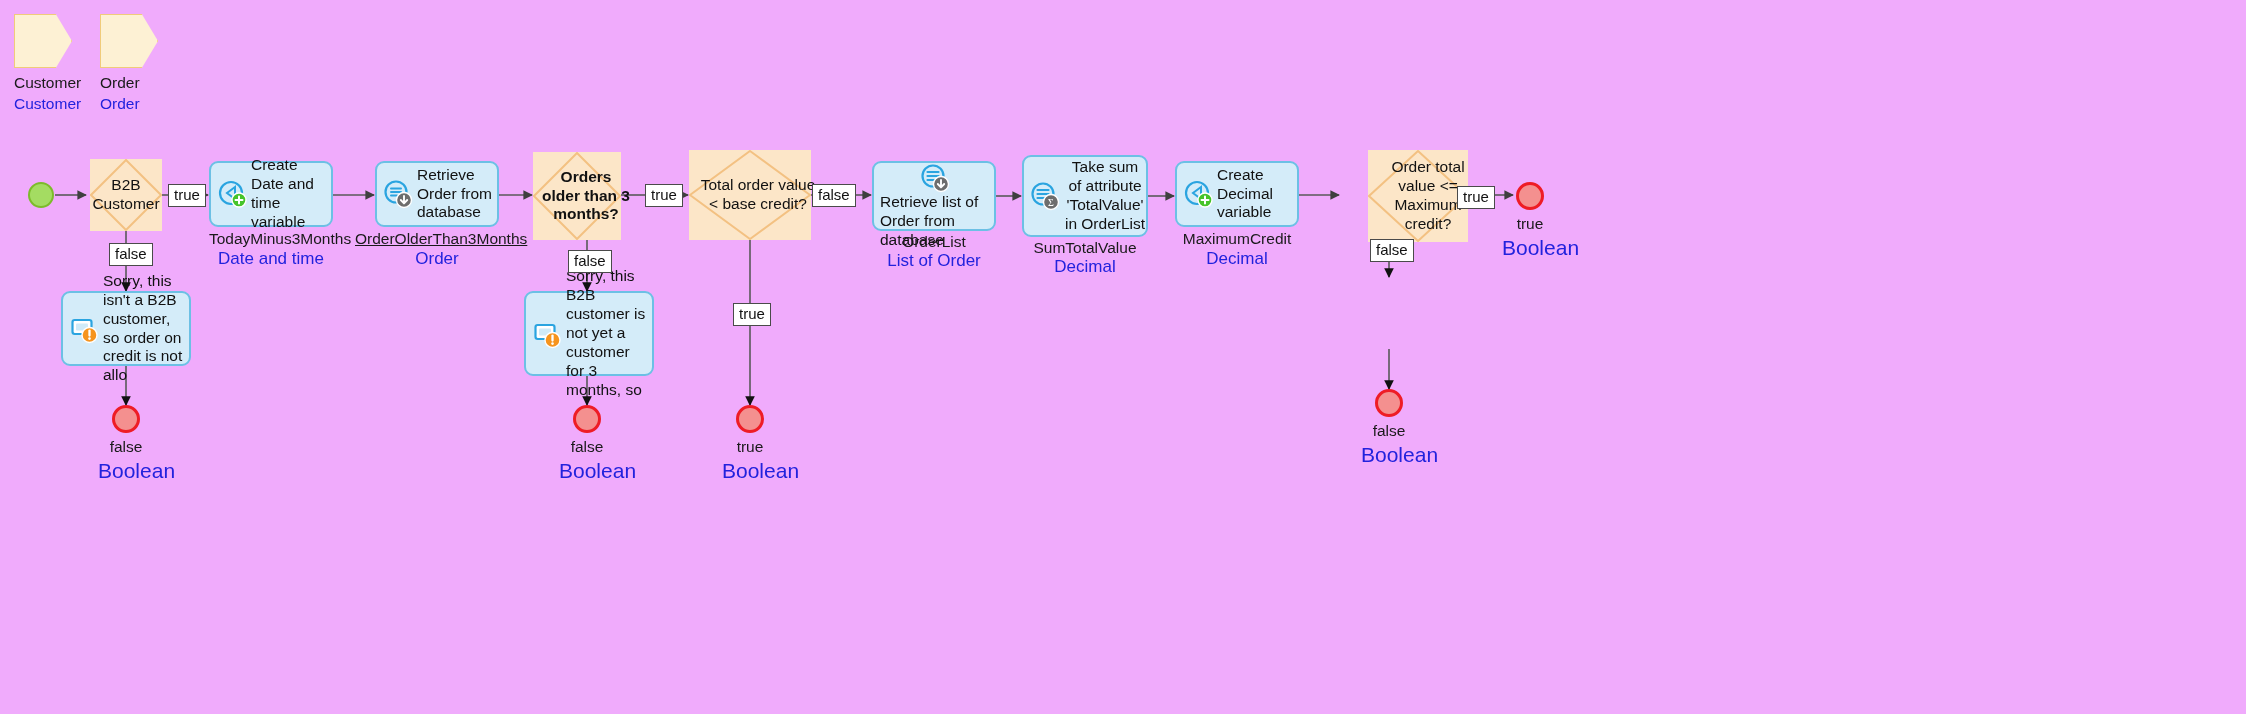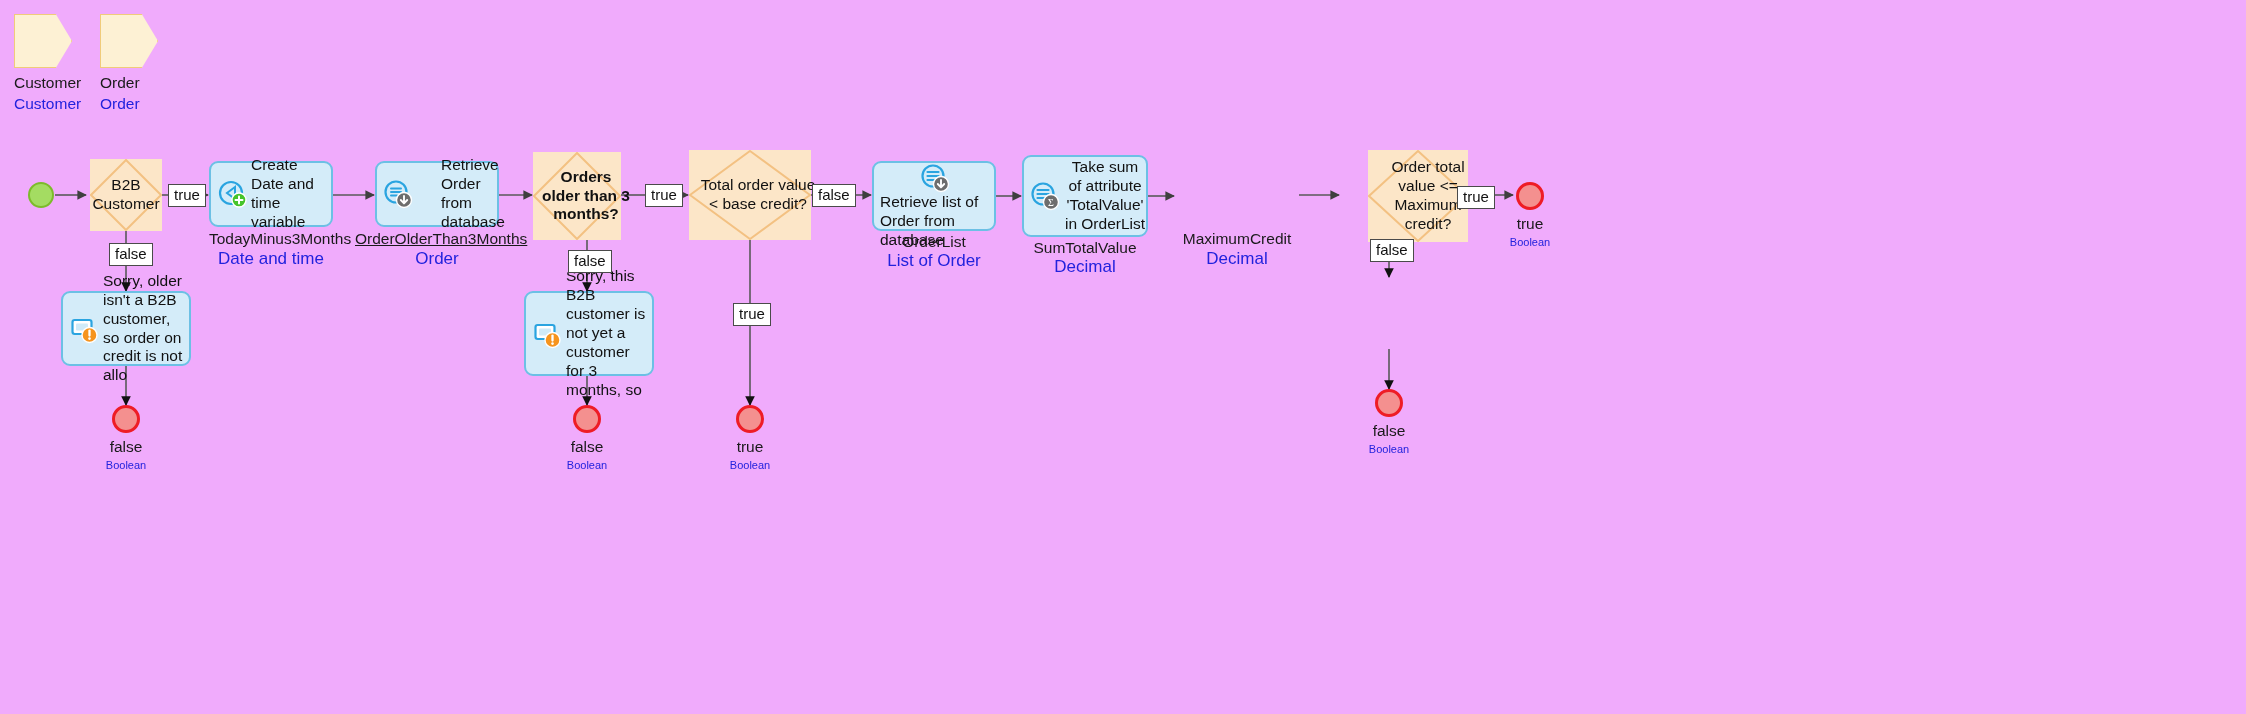--- a/index.html
+++ b/index.html
@@ -72,21 +72,21 @@
   }
   .end-wrap { text-align: center; }
   .end-caption {
     margin-top: 5px;
     font-size: 15.5px;
     color: #1a1a1a;
     white-space: nowrap;
   }
   .end-type {
     margin-top: 3px;
-    font-size: 11px;
+    font-size: 21px;
     color: #2222dd;
     white-space: nowrap;
   }
 
   
   .activity {
     background: #d4ecf9;
     border: 2px solid #6cc0e5;
     border-radius: 9px;
     box-sizing: border-box;
@@ -255,21 +255,21 @@
         <path d="M18 8 L10 14 L18 20 Z" fill="none" stroke="#2aa4e0" stroke-width="2"></path>
         <circle cx="22" cy="21" r="7" fill="#46c42a" stroke="#ffffff" stroke-width="1.4"></circle>
         <path d="M22 17.5 V24.5 M18.5 21 H25.5" stroke="#ffffff" stroke-width="2" stroke-linecap="round"></path>
       </svg>
     </div>
     <div class="act-text">Create Date and time variable</div>
   </div>
   <div class="act-caption" style="left:209px; top:230px; width:124px;">TodayMinus3Months</div>
   <div class="act-type" style="left:209px; top:249px; width:124px;">Date and time</div>
 
-  <div class="node activity" style="left:375px; top:161px; width:124px; height:66px;gap:24px;">
+  <div class="node activity" style="left:375px; top:161px; width:124px; height:66px;">
     <div class="act-icon">
       <svg class="ic" width="30" height="30" viewBox="0 0 30 30">
         <circle cx="13" cy="13" r="10.5" fill="none" stroke="#2aa4e0" stroke-width="2.2"></circle>
         <path d="M8 9.5 h10 M8 13 h10 M8 16.5 h6" stroke="#2aa4e0" stroke-width="2" stroke-linecap="round"></path>
         <circle cx="21" cy="21" r="7.5" fill="#6d6d6d" stroke="#ffffff" stroke-width="1.4"></circle>
         <path d="M21 17 V24 M17.8 21 L21 24.4 L24.2 21" fill="none" stroke="#ffffff" stroke-width="1.9" stroke-linecap="round" stroke-linejoin="round"></path>
       </svg>
     </div>
     <div class="act-text">Retrieve Order from database</div>
   </div>
@@ -311,41 +311,52 @@
         <path d="M7.5 9 h11 M7.5 13 h11 M7.5 17 h7" stroke="#2aa4e0" stroke-width="2.2" stroke-linecap="round"></path>
         <circle cx="21" cy="21" r="7.5" fill="#6d6d6d" stroke="#ffffff" stroke-width="1.4"></circle>
         <text x="21" y="25" font-size="10" font-family="'Liberation Serif', serif" fill="#ffffff" text-anchor="middle">Σ</text>
       </svg>
     </div>
     <div class="act-text">Take sum of attribute 'TotalValue' in OrderList</div>
   </div>
   <div class="act-caption" style="left:1022px; top:239px; width:126px;">SumTotalValue</div>
   <div class="act-type" style="left:1022px; top:257px; width:126px;">Decimal</div>
 
+  <div class="node activity" style="left:1175px; top:161px; width:124px; height:66px;">
+    <div class="act-icon">
+      <svg class="ic" width="30" height="30" viewBox="0 0 30 30">
+        <circle cx="14" cy="14" r="11" fill="none" stroke="#2aa4e0" stroke-width="2.2"></circle>
+        <path d="M18 8 L10 14 L18 20 Z" fill="none" stroke="#2aa4e0" stroke-width="2"></path>
+        <circle cx="22" cy="21" r="7" fill="#46c42a" stroke="#ffffff" stroke-width="1.4"></circle>
+        <path d="M22 17.5 V24.5 M18.5 21 H25.5" stroke="#ffffff" stroke-width="2" stroke-linecap="round"></path>
+      </svg>
+    </div>
+    <div class="act-text">Create Decimal variable</div>
+  </div>
   <div class="act-caption" style="left:1175px; top:230px; width:124px;">MaximumCredit</div>
   <div class="act-type" style="left:1175px; top:249px; width:124px;">Decimal</div>
 
   <div class="decision" style="left:1340px; top:150px; width:100px; height:92px;margin-left:28px;">
     <svg class="dia" viewBox="0 0 100 92">
       <polygon points="50,1 99,46 50,91 1,46" fill="#fce6c8" stroke="#f3c182" stroke-width="2"></polygon>
     </svg>
     <div class="dlabel" style="padding:0 10px;">Order total value &lt;= Maximum credit?</div>
   </div>
 
   <div class="node activity" style="left:61px; top:291px; width:130px; height:75px;">
     <div class="act-icon">
       <svg class="ic" width="30" height="30" viewBox="0 0 30 30">
         <rect x="3.5" y="6" width="19" height="14" rx="2.2" fill="#ffffff" stroke="#2aa4e0" stroke-width="2.2"></rect>
         <rect x="7" y="9.5" width="12" height="7" rx="1" fill="#cfeaf8"></rect>
         <circle cx="20.5" cy="21" r="7.5" fill="#f6941e" stroke="#ffffff" stroke-width="1.4"></circle>
         <path d="M20.5 16.6 V21.6" stroke="#ffffff" stroke-width="2.3" stroke-linecap="round"></path>
         <circle cx="20.5" cy="24.6" r="1.3" fill="#ffffff"></circle>
       </svg>
     </div>
-    <div class="act-text">Sorry, older isn't a B2B customer, so order on credit is not allo</div>
+    <div class="act-text">Sorry, this isn't a B2B customer, so order on credit is not allo</div>
   </div>
 
   <div class="node activity" style="left:524px; top:291px; width:130px; height:85px;">
     <div class="act-icon">
       <svg class="ic" width="30" height="30" viewBox="0 0 30 30">
         <rect x="3.5" y="6" width="19" height="14" rx="2.2" fill="#ffffff" stroke="#2aa4e0" stroke-width="2.2"></rect>
         <rect x="7" y="9.5" width="12" height="7" rx="1" fill="#cfeaf8"></rect>
         <circle cx="20.5" cy="21" r="7.5" fill="#f6941e" stroke="#ffffff" stroke-width="1.4"></circle>
         <path d="M20.5 16.6 V21.6" stroke="#ffffff" stroke-width="2.3" stroke-linecap="round"></path>
         <circle cx="20.5" cy="24.6" r="1.3" fill="#ffffff"></circle>

